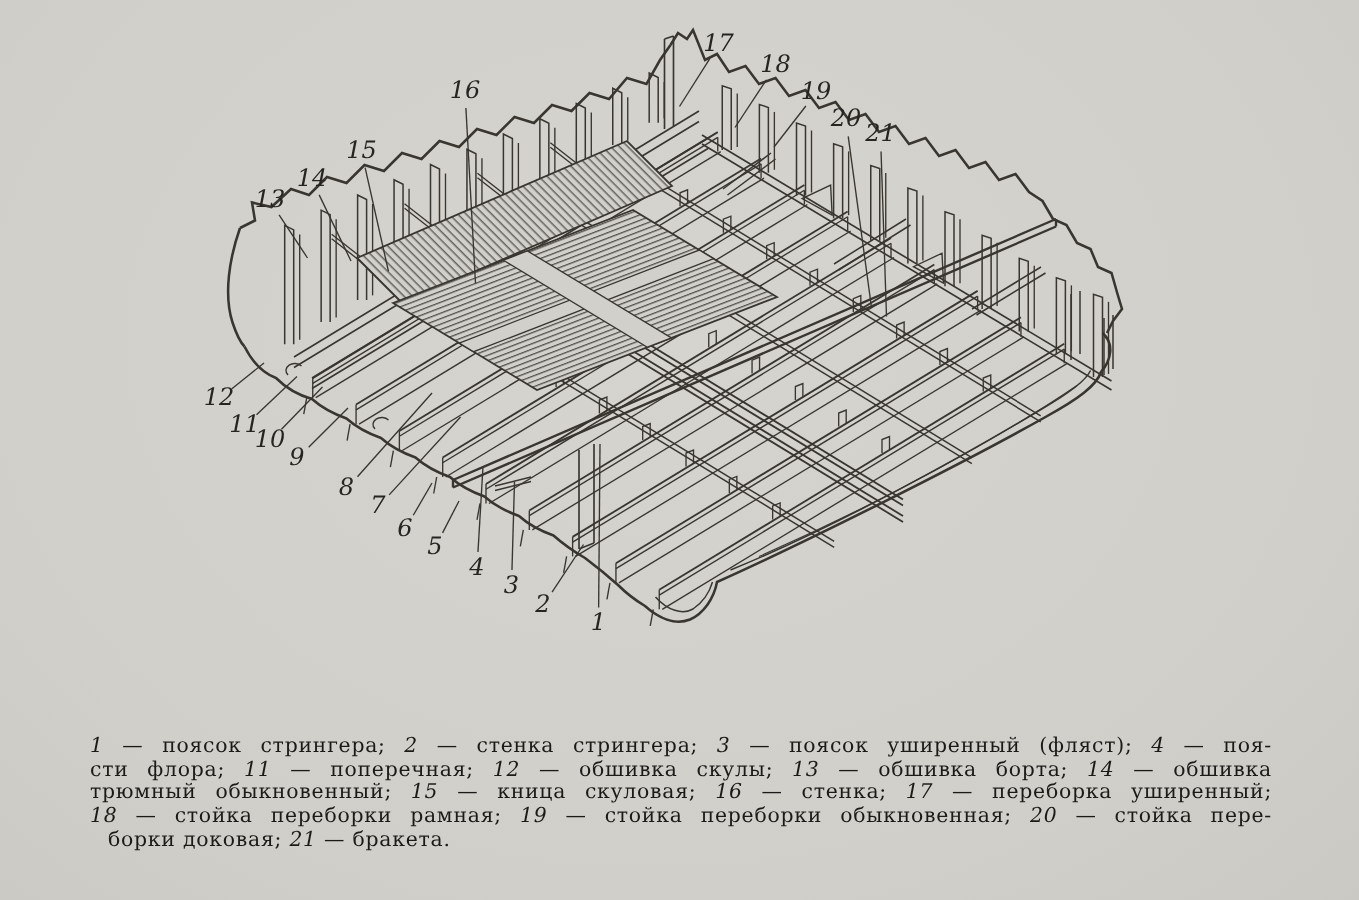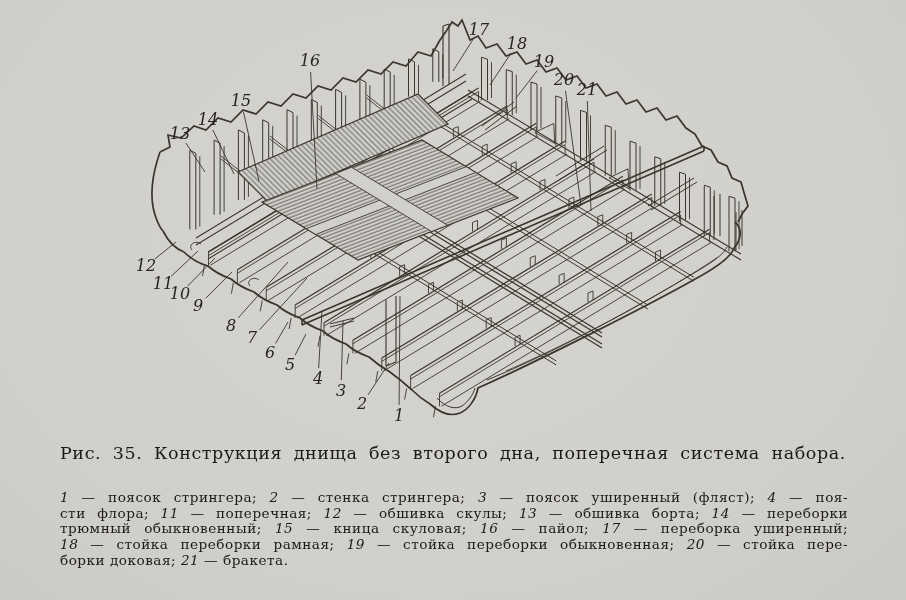--- a/index.html
+++ b/index.html
@@ -21,21 +21,21 @@
   }
   .legend{
     position:absolute;left:60px;top:490px;width:788px;
     font-size:13.6px;line-height:15.7px;
     letter-spacing:0.5px;
   }
   .legend-line{
     text-align:justify;text-align-last:justify;
     height:15.7px;overflow:hidden;
   }
-  .legend-line.last{text-align-last:left;}
+  .legend-line.last{text-align-last:left;margin-left:12px;}
   .lnum{font-style:italic;}
   .callout-text{
     font-family:"DejaVu Serif", serif;
     font-style:italic;
     font-size:16px;
     fill:#272521;
   }
 </style>
 </head>
 <body>
@@ -290,21 +290,20 @@
         <text x="517" y="44" text-anchor="middle" dominant-baseline="middle" class="callout-text">18</text>
         <line x1="537.2466532513358" y1="70.68287439113959" x2="516" y2="98" stroke="#38362f" stroke-width="0.9"></line>
         <text x="544" y="62" text-anchor="middle" dominant-baseline="middle" class="callout-text">19</text>
         <line x1="565.4823540002063" y1="90.8996617662234" x2="581" y2="205" stroke="#38362f" stroke-width="0.9"></line>
         <text x="564" y="80" text-anchor="middle" dominant-baseline="middle" class="callout-text">20</text>
         <line x1="587.3634378315184" y1="100.99399440342869" x2="591" y2="211" stroke="#38362f" stroke-width="0.9"></line>
         <text x="587" y="90" text-anchor="middle" dominant-baseline="middle" class="callout-text">21</text>
       </g>
   </svg>
 
-  <div class="caption">Рис. 35. Конструкция днища без второго дна, поперечная система набора.</div>
   <div class="legend" id="legend">
       <div class="legend-line"><span class="lnum">1</span><span> — поясок стрингера; </span><span class="lnum">2</span><span> — стенка стрингера; </span><span class="lnum">3</span><span> — поясок уширенный (фляст); </span><span class="lnum">4</span><span> — поя-</span></div>
-      <div class="legend-line"><span>сти флора; </span><span class="lnum">11</span><span> — поперечная; </span><span class="lnum">12</span><span> — обшивка скулы; </span><span class="lnum">13</span><span> — обшивка борта; </span><span class="lnum">14</span><span> — переборки</span></div>
-      <div class="legend-line"><span>трюмный обыкновенный; </span><span class="lnum">15</span><span> — кница скуловая; </span><span class="lnum">16</span><span> — пайол; </span><span class="lnum">17</span><span> — переборка уширенный;</span></div>
+      <div class="legend-line"><span>сти флора; </span><span class="lnum">11</span><span> — поперечная; </span><span class="lnum">12</span><span> — обшивка скулы; </span><span class="lnum">13</span><span> — обшивка борта; </span><span class="lnum">14</span><span> — обшивка</span></div>
+      <div class="legend-line"><span>трюмный обыкновенный; </span><span class="lnum">15</span><span> — кница скуловая; </span><span class="lnum">16</span><span> — стенка; </span><span class="lnum">17</span><span> — переборка уширенный;</span></div>
       <div class="legend-line"><span class="lnum">18</span><span> — стойка переборки рамная; </span><span class="lnum">19</span><span> — стойка переборки обыкновенная; </span><span class="lnum">20</span><span> — стойка пере-</span></div>
       <div class="legend-line last"><span>борки доковая; </span><span class="lnum">21</span><span> — бракета.</span></div>
     </div>
 </div>
 
 </body></html>

